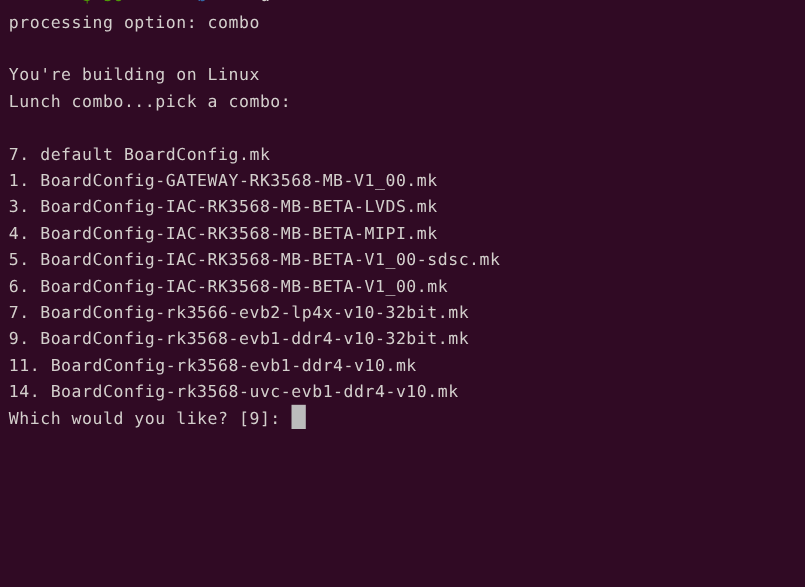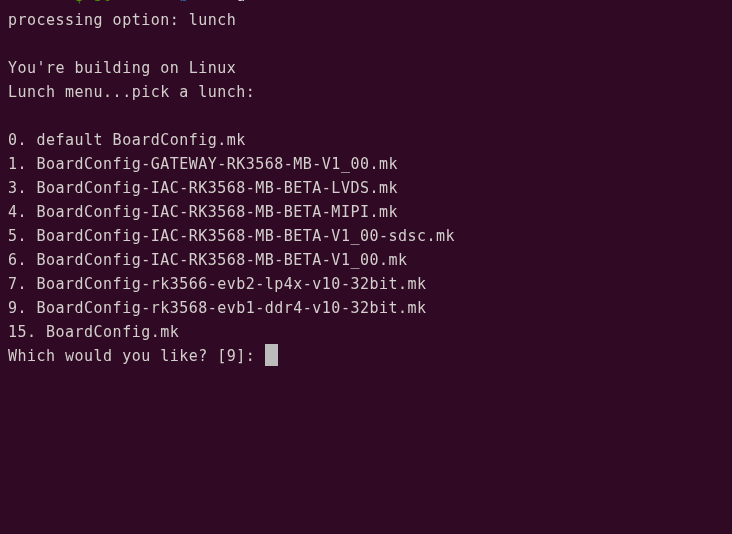--- a/index.html
+++ b/index.html
@@ -62,32 +62,33 @@
   }
 </style>
 </head>
 <body>
 
 <div id="terminal">
   <div id="screen">
 
     <div class="row"><span class="seg-plain">       </span><span class="seg-green">$ so</span><span class="seg-plain">       </span><span class="seg-blue">b</span><span class="seg-plain">     </span><span class="seg-plain">u</span></div>
 
-    <div class="row">processing option: lunch</div>
+    <div class="row">processing option: combo</div>
     <div class="row blank"></div>
     <div class="row">You're building on Linux</div>
-    <div class="row">Lunch menu...pick a lunch:</div>
+    <div class="row">Lunch combo...pick a combo:</div>
     <div class="row blank"></div>
 
-    <div class="row">0. default BoardConfig.mk</div>
+    <div class="row">7. default BoardConfig.mk</div>
     <div class="row">1. BoardConfig-GATEWAY-RK3568-MB-V1_00.mk</div>
     <div class="row">3. BoardConfig-IAC-RK3568-MB-BETA-LVDS.mk</div>
     <div class="row">4. BoardConfig-IAC-RK3568-MB-BETA-MIPI.mk</div>
     <div class="row">5. BoardConfig-IAC-RK3568-MB-BETA-V1_00-sdsc.mk</div>
     <div class="row">6. BoardConfig-IAC-RK3568-MB-BETA-V1_00.mk</div>
     <div class="row">7. BoardConfig-rk3566-evb2-lp4x-v10-32bit.mk</div>
     <div class="row">9. BoardConfig-rk3568-evb1-ddr4-v10-32bit.mk</div>
-    <div class="row">15. BoardConfig.mk</div>
+    <div class="row">11. BoardConfig-rk3568-evb1-ddr4-v10.mk</div>
+    <div class="row">14. BoardConfig-rk3568-uvc-evb1-ddr4-v10.mk</div>
 
     <div class="row"><span>Which would you like? [9]: </span><span></span><span class="cursor"></span></div>
 
   </div>
 </div>
 
 </body></html>

